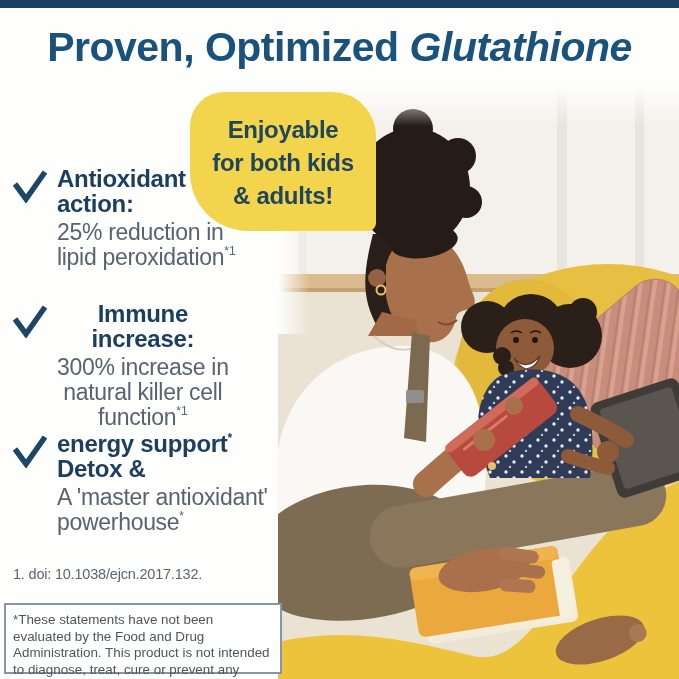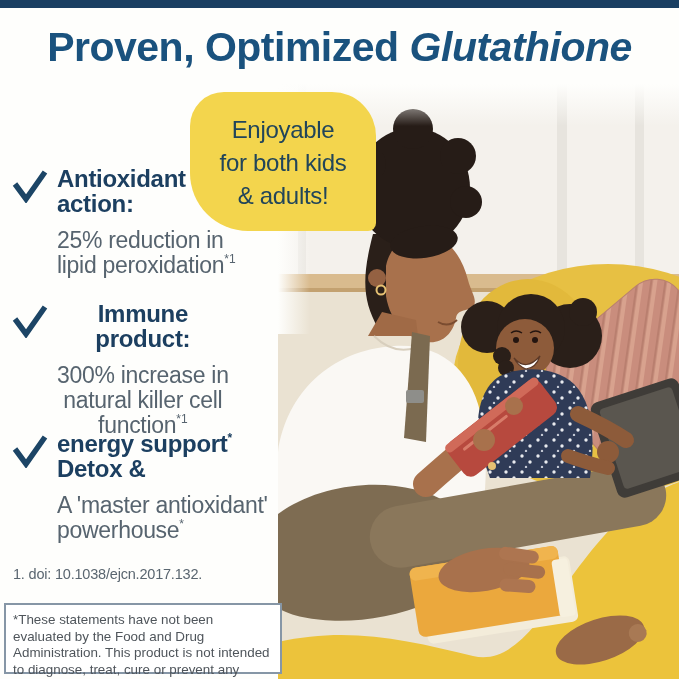--- a/index.html
+++ b/index.html
@@ -16,28 +16,28 @@
   
   .photo{position:absolute;left:278px;top:84px;width:401px;height:595px;z-index:1;}
   .photo svg{display:block;}
   
   .bubble{
     position:absolute;left:190px;top:92px;width:186px;height:139px;z-index:3;
     background:#F3D54D;border-radius:34px 44px 8px 58px;
     display:flex;flex-direction:column;justify-content:center;align-items:center;
     padding-top:2px;box-sizing:border-box;
   }
-  .bubble .line{font-size:24px;line-height:33px;font-weight:normal;color:#21455A;letter-spacing:-0.3px;text-align:right;}
+  .bubble .line{font-size:24px;line-height:33px;font-weight:bold;color:#21455A;letter-spacing:-0.3px;text-align:right;}
   
   .benefit{position:absolute;left:12px;display:flex;gap:9px;z-index:2;width:268px;}
   .benefit .check{flex:none;width:36px;height:34px;margin-top:3px;}
   .b1{top:166px;} .b2{top:301px;text-align:center;} .b3{top:431px;}
   .bhead{font-size:24px;line-height:25px;font-weight:bold;color:#1C3F60;letter-spacing:-0.3px;}
   .bbody{font-size:23px;line-height:25px;font-weight:normal;color:#57646F;letter-spacing:-0.3px;}
-  .bbody.first{margin-top:12px;}
+  .bbody.first{margin-top:4px;}
   sup.mark{font-size:12px;line-height:0;position:relative;top:-1px;letter-spacing:0;}
   
   .footnote{position:absolute;left:13px;top:566px;z-index:2;font-size:14.5px;color:#5A6670;letter-spacing:-0.2px;text-align:center;}
   
   .disclaimer{
     position:absolute;left:4px;top:603px;width:278px;height:71px;z-index:5;
     background:#FFFFFF;border:2px solid #8696A6;box-sizing:border-box;
     padding:7px 8px 6px 7px;
   }
   .disclaimer p{margin:0;font-size:13.4px;line-height:16.6px;color:#4F555B;}
@@ -210,21 +210,21 @@
       <div class="bbody"><span>lipid peroxidation</span><sup class="mark">*1</sup></div>
     </div>
   </div>
 
   <div class="benefit b2">
     <svg class="check" viewBox="0 0 36 34">
       <path d="M3 15 L14 30 L33 3" fill="none" stroke="#1C4566" stroke-width="5.5"></path>
     </svg>
     <div>
       <div class="bhead">Immune</div>
-      <div class="bhead"><span>product:</span><sup class="mark"></sup></div>
+      <div class="bhead"><span>increase:</span><sup class="mark"></sup></div>
       <div class="bbody first">300% increase in</div>
       <div class="bbody">natural killer cell</div>
       <div class="bbody"><span>function</span><sup class="mark">*1</sup></div>
     </div>
   </div>
 
   <div class="benefit b3">
     <svg class="check" viewBox="0 0 36 34">
       <path d="M3 15 L14 30 L33 3" fill="none" stroke="#1C4566" stroke-width="5.5"></path>
     </svg>

